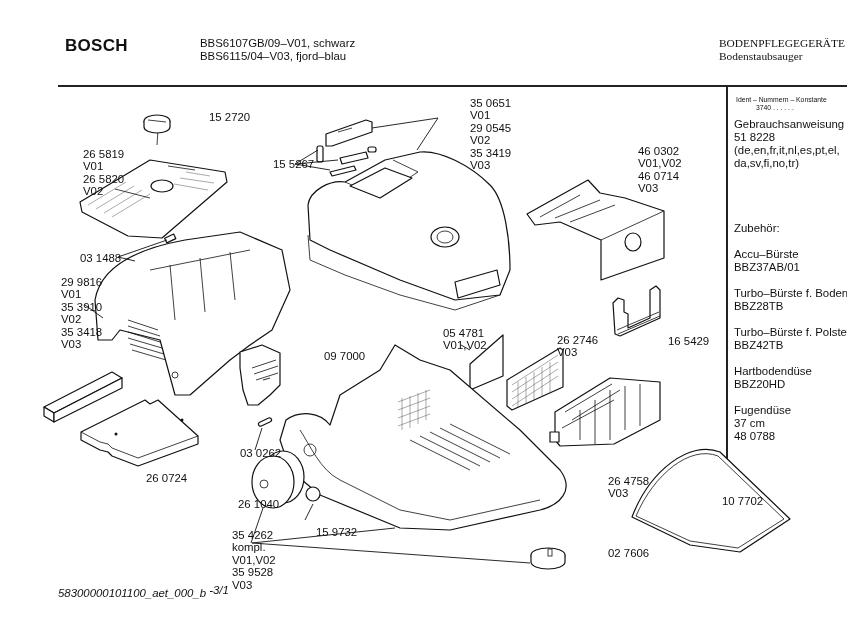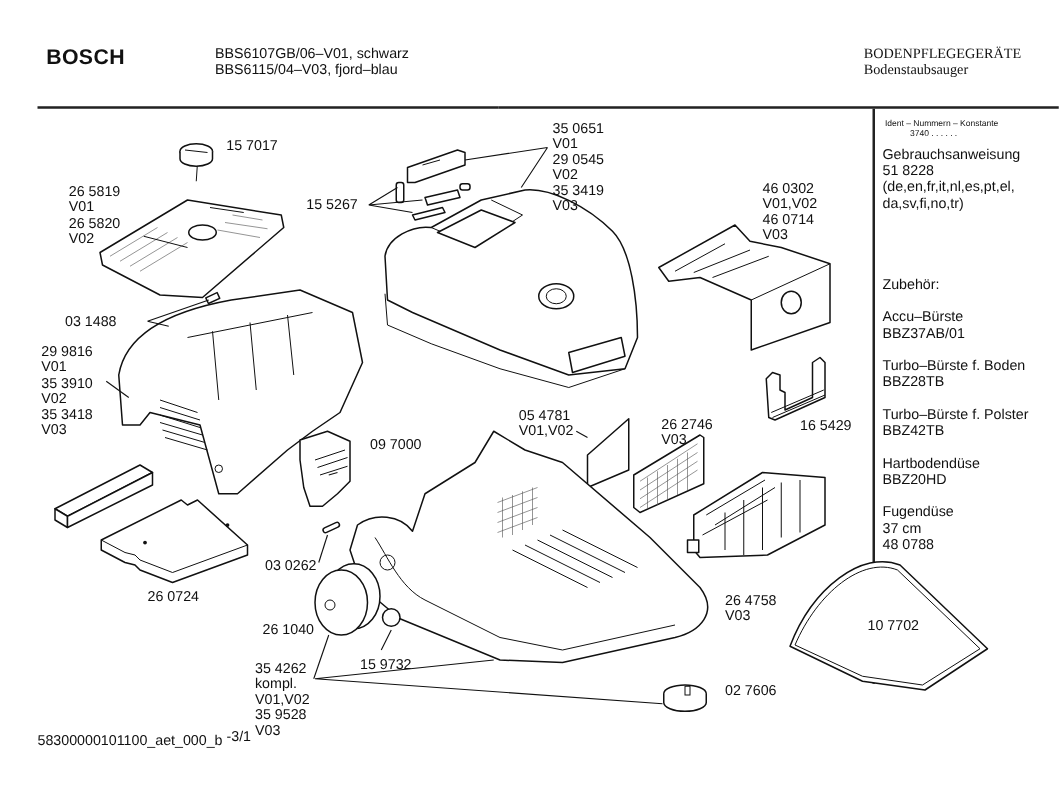--- a/index.html
+++ b/index.html
@@ -1,43 +1,43 @@
 <!DOCTYPE html>
 <html><head>
 <meta charset="utf-8">
 <style>
   html, body { margin:0; padding:0; background:#fff; }
   body { width:847px; height:635px; position:relative; overflow:hidden;
          font-family:"Liberation Sans", sans-serif; color:#111; }
-  .abs { position:absolute; }
+  .abs { position:absolute;margin-left:28px; }
   .brand { left:37px; top:36px; font-weight:bold; font-size:17px; letter-spacing:0.3px; }
   .models { left:172px; top:37px; font-size:11.4px; line-height:13px; }
   .cat { left:691px; top:37px; font-size:11.4px; line-height:13px;font-family:Liberation Serif, serif; }
   .hrule { left:30px; top:85px; width:369px; height:2px; background:#222; }
   .hrule2 { left:399px; top:85px; width:450px; height:2px; background:#222; }
   .vrule { left:698px; top:87px; width:1.5px; height:460px; background:#222; }
   .side { left:706px; top:96px; font-size:11.4px; line-height:13px; width:145px; }
   .side .small { font-size:6.8px; line-height:8px; padding-left:2px; }
   .side .small2 { font-size:6.8px; line-height:8px; padding-left:22px; }
   .side .blk { margin-top:6px; }
   .side .gap { height:13px; }
   .lbl { font-size:11.4px; line-height:12.4px; white-space:pre; }
-  .footer { left:30px; top:587px; font-size:11.4px; }
+  .footer { left:30px; top:587px; font-size:11.4px;font-style:italic; }
   svg.diagram { position:absolute; left:0; top:0; }
   svg .part { fill:#fff; stroke:#111; stroke-width:1.2; stroke-linejoin:round; }
   svg .thin { fill:none; stroke:#111; stroke-width:0.8; }
   svg .leader { fill:none; stroke:#111; stroke-width:0.9; }
   svg .grid { fill:none; stroke:#555; stroke-width:0.5; }
 </style>
 </head>
 <body>
 
 <div class="abs brand">BOSCH</div>
 <div class="abs models">
-  <div>BBS6107GB/06–V01, schwarz</div>
+  <div>BBS6107GB/09–V01, schwarz</div>
   <div>BBS6115/04–V03, fjord–blau</div>
 </div>
 <div class="abs cat">
   <div>BODENPFLEGEGERÄTE</div>
   <div>Bodenstaubsauger</div>
 </div>
 <div class="abs hrule"></div>
 <div class="abs hrule2"></div>
 <div class="abs vrule"></div>
 
@@ -204,21 +204,21 @@
     <path class="leader" d="M438 118 L372 128 M438 118 L417 150"></path>
     <path class="leader" d="M461 345 L470 350"></path>
     <path class="leader" d="M263 380 L270 378"></path>
     <path class="leader" d="M255 450 L262 428"></path>
     <path class="leader" d="M251 543 L263 508"></path>
     <path class="leader" d="M305 520 L313 504"></path>
     <path class="leader" d="M252 543 L395 528 M252 543 L530 563"></path>
   </g>
 </svg>
 
-<div class="abs lbl" style="left:181px;top:111px">15 7017</div>
+<div class="abs lbl" style="left:181px;top:111px">15 2720</div>
 <div class="abs lbl" style="left:55px;top:148px">26 5819
 V01
 26 5820
 V02</div>
 <div class="abs lbl" style="left:52px;top:252px">03 1488</div>
 <div class="abs lbl" style="left:33px;top:276px">29 9816
 V01
 35 3910
 V02
 35 3418

